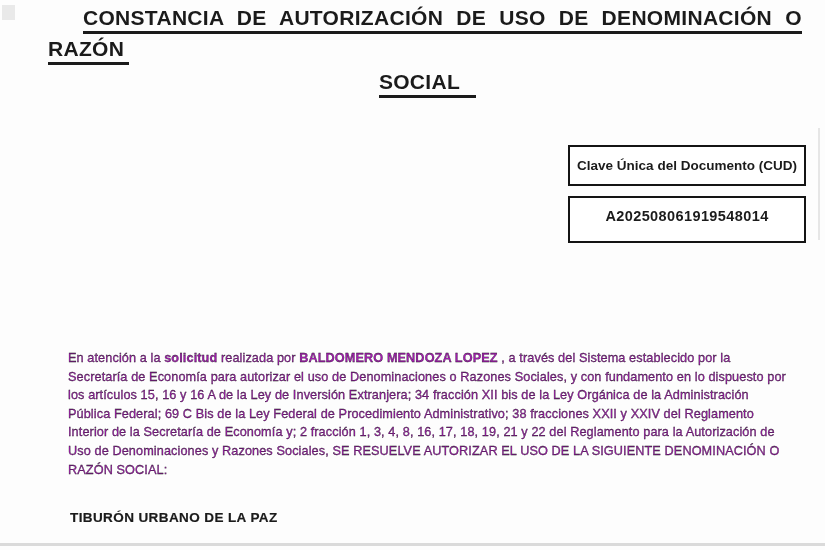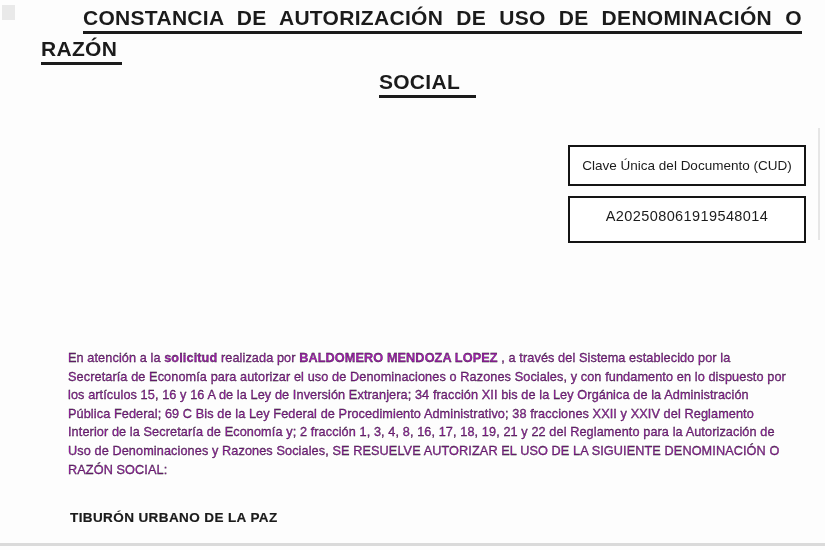--- a/index.html
+++ b/index.html
@@ -15,32 +15,32 @@
   }
 
   
   .corner-sq { position: absolute; left: 2px; top: 5px; width: 13px; height: 15px; background: #e9e9e9; }
   .right-edge-artifact { position: absolute; left: 818px; top: 128px; width: 2px; height: 112px; background: #e6e6e6; }
   .bottom-edge { position: absolute; left: 0; top: 543px; width: 100%; height: 3px; background: #dadada; }
 
   
   .t-line { font-size: 21px; font-weight: bold; letter-spacing: 0.3px; white-space: nowrap; }
   .t1 { position: absolute; left: 83px; top: 6px; word-spacing: 7px; }
-  .t2 { position: absolute; left: 41px; top: 37px; }
+  .t2 { position: absolute; left: 48px; top: 37px; }
   .t3 { position: absolute; left: 4px; top: 70px; width: 100%; text-align: center; text-decoration: underline; }
   .u  { display: inline-block; padding-bottom: 1px; border-bottom: 3px solid #1b1b1b; }
   .t2 .u { padding-right: 5px; }
   .t3 .u { padding-right: 16px; margin-left: 22px; }
 
   
   .cud { position: absolute; left: 568px; top: 145px; width: 238px; }
   .cud .cell {
     border: 2px solid #141414; background: #ffffff;
     display: flex; align-items: center; justify-content: center;
-    font-weight: normal;
+    font-weight: bold;
   }
   .cud .hdr { height: 37px; font-size: 13.5px; }
   .cud .val { height: 36px; margin-top: 10px; font-size: 14.5px; letter-spacing: 0.4px; padding-bottom: 7px; }
 
   
   .res {
     position: absolute; left: 58px; top: 262px; width: 745px; height: 36px;
     border: 2.5px solid #141414; background: #ffffff;
     display: flex; justify-content: center; align-items: flex-end;
     padding-bottom: 5px; font-size: 13px; font-weight: bold;

